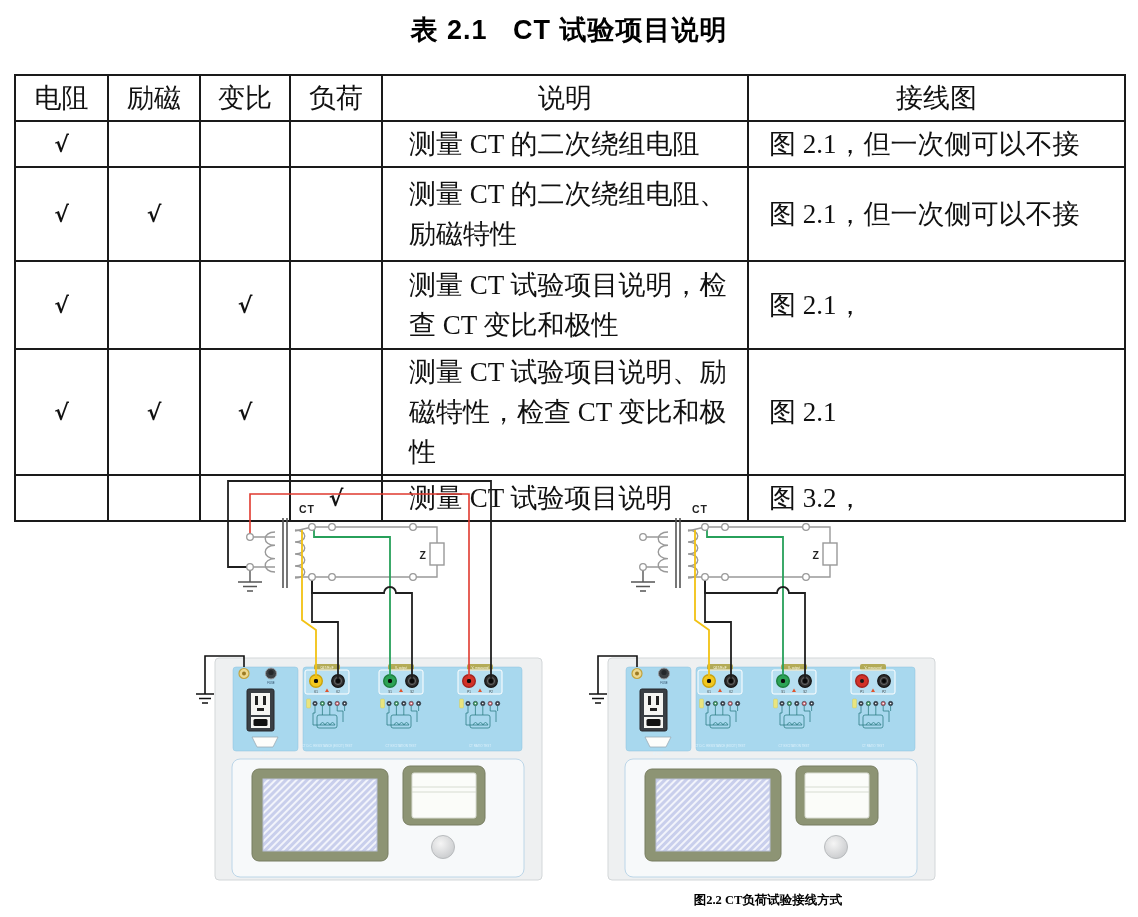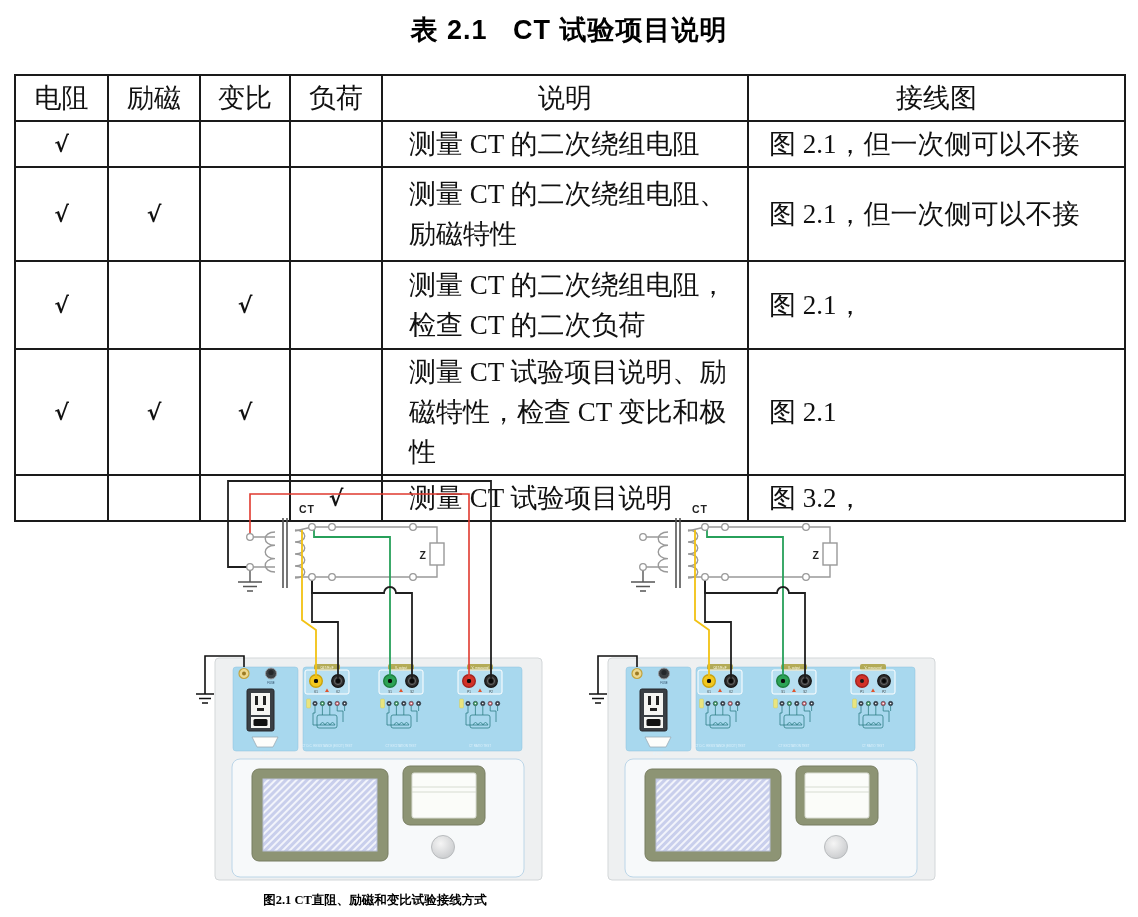--- a/index.html
+++ b/index.html
@@ -72,21 +72,21 @@
         <td class="check"></td>
         <td class="check"></td>
         <td class="desc">测量 CT 的二次绕组电阻、励磁特性</td>
         <td class="diag">图 2.1，但一次侧可以不接</td>
       </tr>
       <tr style="height: 88px;">
         <td class="check">√</td>
         <td class="check"></td>
         <td class="check">√</td>
         <td class="check"></td>
-        <td class="desc">测量 CT 的二次绕组电阻，检查 CT 的二次负荷</td>
+        <td class="desc">测量 CT 试验项目说明，检查 CT 变比和极性</td>
         <td class="diag">图 2.1，</td>
       </tr>
       <tr style="height: 83px;">
         <td class="check">√</td>
         <td class="check">√</td>
         <td class="check">√</td>
         <td class="check"></td>
         <td class="desc">测量 CT 试验项目说明、励磁特性，检查 CT 变比和极性</td>
         <td class="diag">图 2.1</td>
       </tr>
@@ -271,21 +271,20 @@
         <circle cx="137" cy="107" r="3.3" fill="#fff" stroke="#999999" stroke-width="1.3"></circle>
         <circle cx="218" cy="107" r="3.3" fill="#fff" stroke="#999999" stroke-width="1.3"></circle>
         <circle cx="121" cy="211" r="2.1" fill="#0a0a0a"></circle>
         <circle cx="143" cy="211" r="2.1" fill="#0a0a0a"></circle>
         <circle cx="195" cy="211" r="2.1" fill="#0a0a0a"></circle>
         <circle cx="217" cy="211" r="2.1" fill="#0a0a0a"></circle>
         <circle cx="274" cy="211" r="2.1" fill="#0a0a0a"></circle>
         <circle cx="296" cy="211" r="2.1" fill="#0a0a0a"></circle>
       </svg>
     </div>
-  <div class="fig-caption">图2.1 CT直阻、励磁和变比试验接线方式</div>
 </div>
 
 <div class="figure" id="fig2">
   <div class="fig-svg-slot">
       <svg viewBox="0 0 360 418" width="360" height="418">
         <defs>
     <pattern id="h1" width="5" height="5" patternUnits="userSpaceOnUse" patternTransform="rotate(45)">
       <rect width="5" height="5" fill="#c9cfec"></rect>
             <rect width="2" height="5" fill="#f2f4fb"></rect>
     </pattern>
@@ -447,13 +446,14 @@
         <circle cx="218" cy="57" r="3.3" fill="#fff" stroke="#999999" stroke-width="1.3"></circle>
         <circle cx="117" cy="107" r="3.3" fill="#fff" stroke="#999999" stroke-width="1.3"></circle>
         <circle cx="137" cy="107" r="3.3" fill="#fff" stroke="#999999" stroke-width="1.3"></circle>
         <circle cx="218" cy="107" r="3.3" fill="#fff" stroke="#999999" stroke-width="1.3"></circle>
         <circle cx="121" cy="211" r="2.1" fill="#0a0a0a"></circle>
         <circle cx="143" cy="211" r="2.1" fill="#0a0a0a"></circle>
         <circle cx="195" cy="211" r="2.1" fill="#0a0a0a"></circle>
         <circle cx="217" cy="211" r="2.1" fill="#0a0a0a"></circle>
       </svg>
     </div>
+  <div class="fig-caption">图2.2 CT负荷试验接线方式</div>
 </div>
 
 </body></html>

